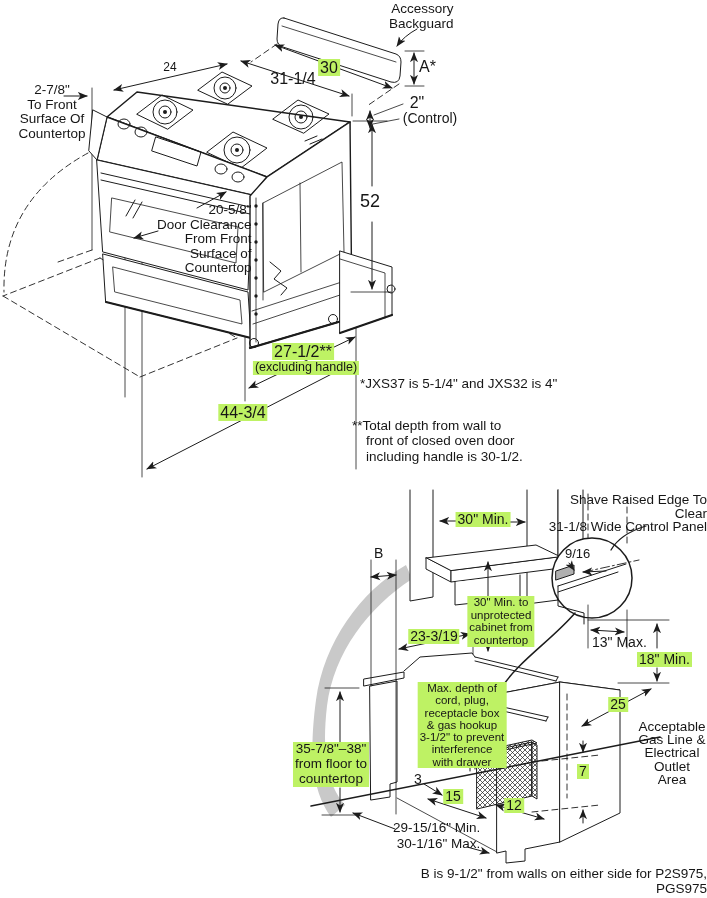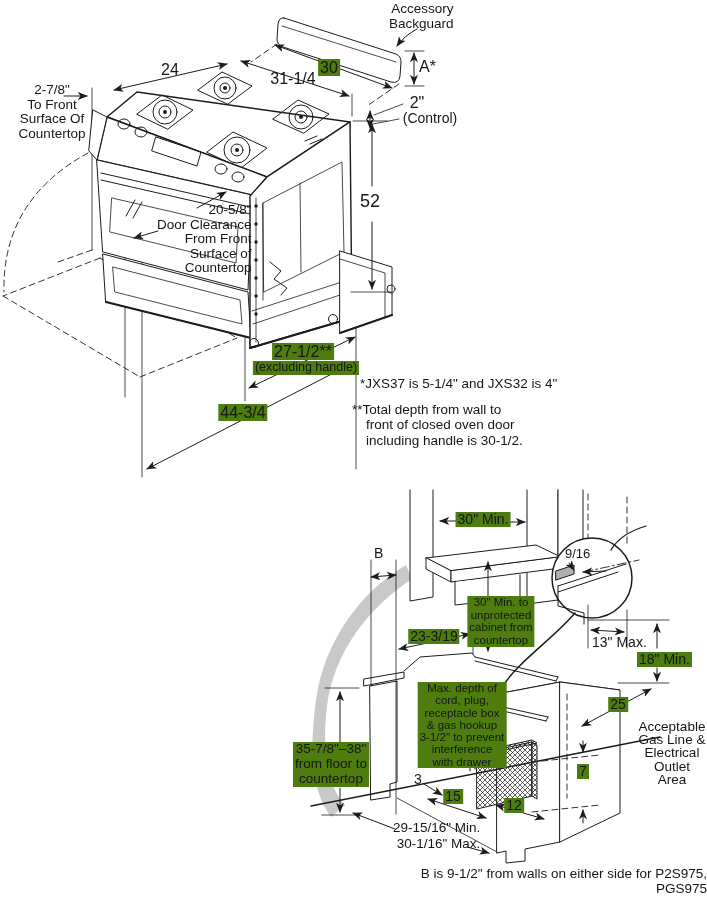--- a/index.html
+++ b/index.html
@@ -12,22 +12,22 @@
   svg .th{stroke-width:0.8;}
   svg .da{stroke-dasharray:6 4;stroke-width:0.9;}
   svg .dd{stroke-dasharray:9 3 2 3;stroke-width:0.9;}
   svg .gy{fill:#c9c9c9;stroke:none;}
   svg .nt{fill:#b0b0b0;stroke:#1c1c1c;}
   svg .xh{fill:url(#xh);}
   svg .dot{fill:#1c1c1c;stroke:none;}
   .lbl{position:absolute;white-space:pre-line;line-height:1.08;color:#161616;text-align:center;}
   .ctr{transform:translateX(-50%);}
   .lft{text-align:right;}
-  .bgw{background:#4d7c0f;padding:0 2px;}
-  .hang{text-indent:-14px;padding-left:14px;text-align:left;}
+  .bgw{background:#bef264;padding:0 2px;}
+  .hang{text-indent:-14px;padding-left:14px;text-align:left;margin-top:16px;}
 </style>
 </head>
 <body>
 
 <div id="stage">
 
   <svg id="art" width="707" height="898" viewBox="0 0 707 898">
     <defs>
       <marker id="ar" viewBox="0 0 10 10" refX="9.2" refY="5" markerWidth="10" markerHeight="10" orient="auto-start-reverse">
         <path d="M0,1 L10,5 L0,9 L2.6,5 Z" style="fill:#1c1c1c;stroke:none"></path>
@@ -255,21 +255,21 @@
         <path d="M583,741 L583,752" marker-end="url(#ar)"></path>
         <path d="M583,823 L583,810" marker-end="url(#ar)"></path>
         <path d="M395,829 L353,813" marker-end="url(#ar)"></path>
         <path d="M467,847 L489,853" marker-end="url(#ar)"></path>
       </g>
     </g>
   </svg>
 
   <div class="lbl lft" style="left:389px;top:2px;font-size:13.5px">Accessory
 Backguard</div>
-  <div class="lbl ctr" style="left:170px;top:61px;font-size:16px">24</div>
+  <div class="lbl ctr" style="left:170px;top:61px;font-size:12px">24</div>
   <div class="lbl ctr" style="left:293px;top:70px;font-size:16px">31-1/4</div>
   <div class="lbl ctr bgw" style="left:329px;top:59px;font-size:16px">30</div>
   <div class="lbl" style="left:419px;top:58px;font-size:16px">A*</div>
   <div class="lbl ctr" style="left:417px;top:94px;font-size:16px">2"</div>
   <div class="lbl ctr" style="left:430px;top:111px;font-size:14px">(Control)</div>
   <div class="lbl ctr" style="left:52px;top:83px;font-size:13.5px">2-7/8"
 To Front
 Surface Of
 Countertop</div>
   <div class="lbl" style="left:360px;top:192px;font-size:18px">52</div>
@@ -280,20 +280,22 @@
 Countertop</div>
   <div class="lbl ctr bgw" style="left:303px;top:343px;font-size:16px">27-1/2**</div>
   <div class="lbl ctr bgw" style="left:306px;top:361px;font-size:12.5px">(excluding handle)</div>
   <div class="lbl ctr bgw" style="left:243px;top:404px;font-size:16px">44-3/4</div>
   <div class="lbl lft" style="left:360px;top:377px;font-size:13.5px">*JXS37 is 5-1/4" and JXS32 is 4"</div>
   <div class="lbl hang" style="left:352px;top:402px;font-size:13.5px;line-height:1.13">**Total depth from wall to
 front of closed oven door
 including handle is 30-1/2.</div>
 
   <div class="lbl ctr bgw" style="left:483px;top:512px;font-size:14px">30" Min.</div>
+  <div class="lbl lft" style="left:540px;top:493px;font-size:13.5px;line-height:1.0">Shave Raised Edge To Clear
+31-1/8 Wide Control Panel</div>
   <div class="lbl" style="left:374px;top:546px;font-size:14px">B</div>
   <div class="lbl" style="left:565px;top:547px;font-size:13px">9/16</div>
   <div class="lbl ctr bgw" style="left:501px;top:596px;font-size:11.5px;line-height:1.1">30" Min. to
 unprotected
 cabinet from
 countertop</div>
   <div class="lbl ctr bgw" style="left:434px;top:629px;font-size:14px">23-3/19</div>
   <div class="lbl lft" style="left:592px;top:635px;font-size:14px">13" Max.</div>
   <div class="lbl lft bgw" style="left:637px;top:652px;font-size:14px">18" Min.</div>
   <div class="lbl ctr bgw" style="left:618px;top:697px;font-size:14px">25</div>

